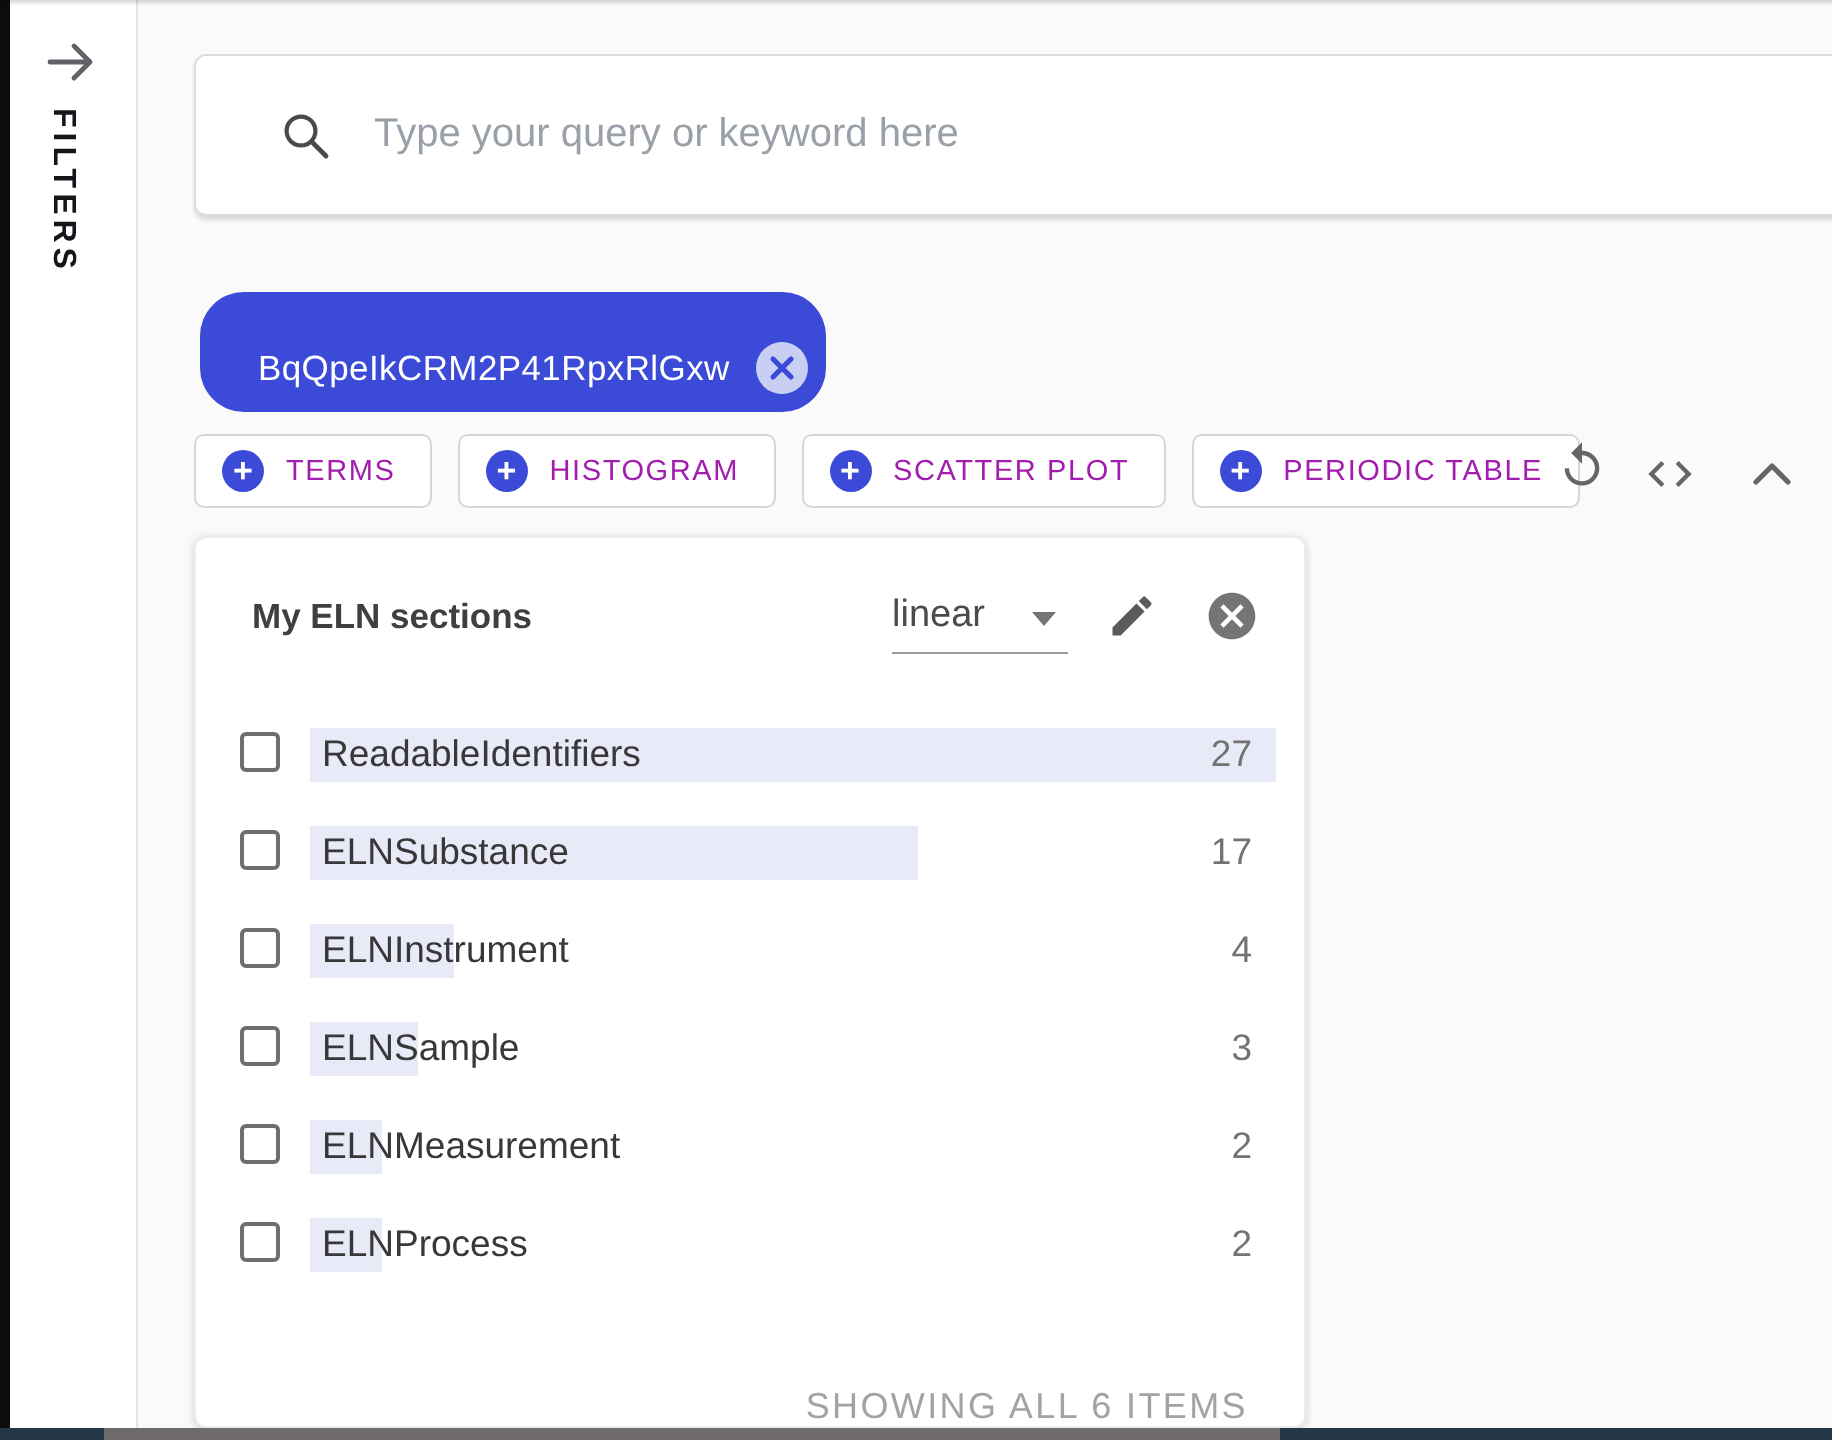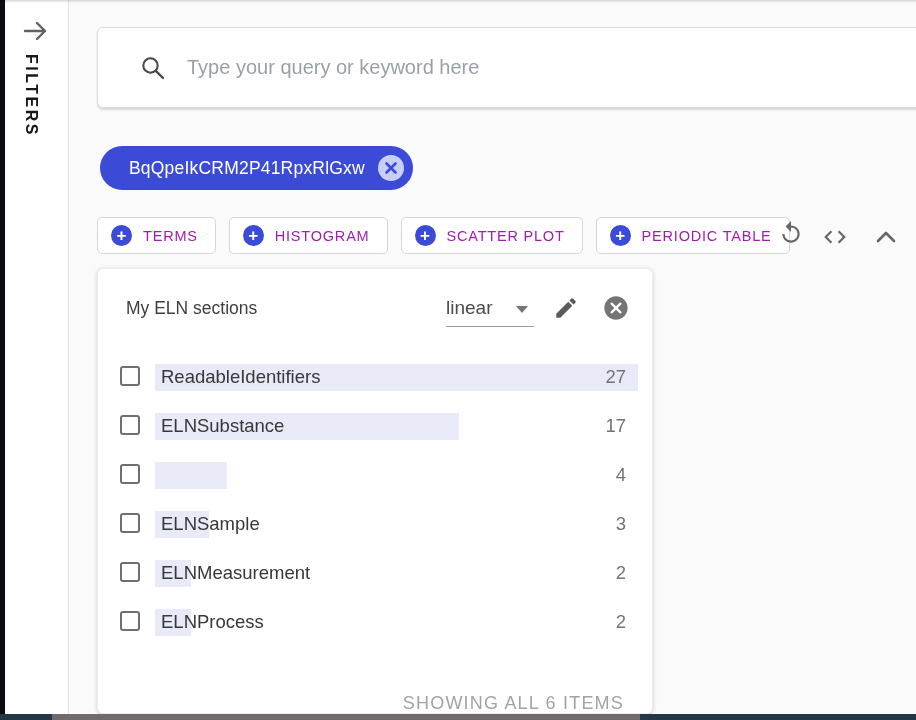--- a/index.html
+++ b/index.html
@@ -28,21 +28,21 @@
   }
   .search-input{
     border:none;outline:none;background:transparent;width:640px;
     font-size:20px;color:#701a75;font-family:"Liberation Sans",sans-serif;
   }
   .search-input::placeholder{color:#9aa0a8;opacity:1;}
   
   .upload-label{left:104px;top:126px;font-size:14.5px;color:#8a8a8a;margin-top:32px;}
   .chip{
     left:100px;top:146px;height:44px;border-radius:22px;background:var(--accent);
-    display:inline-flex;align-items:center;padding:0 8px 0 29px;gap:12px;position:absolute;cursor:pointer;
+    display:inline-flex;align-items:center;padding:16px 8px 0 29px;gap:12px;position:absolute;cursor:pointer;
   }
   .chip-value{font-size:17.5px;color:#fff;letter-spacing:.2px;}
   .chip-delete{width:28px;height:28px;cursor:pointer;display:block;}
   
   .toolbar{left:97px;top:217px;display:flex;gap:13px;align-items:center;position:absolute;}
   .widget-btn{
     height:37px;box-sizing:border-box;border:1px solid #d6d6d6;border-radius:5px;background:#fff;
     display:inline-flex;align-items:center;gap:11px;padding:0 17px 0 13px;cursor:pointer;
   }
   .plus-icon{
@@ -50,21 +50,21 @@
     color:#fff;font-size:17px;line-height:21px;text-align:center;font-weight:700;
   }
   .widget-btn-label{font-size:14.5px;color:#a21caf;letter-spacing:.8px;white-space:nowrap;text-align:right;}
   .icon-btn{position:absolute;cursor:pointer;}
   
   .card{
     left:97px;top:268px;width:556px;height:446px;background:#fff;border-radius:6px;
     border:1px solid #ececec;box-sizing:border-box;
     box-shadow:0 1px 4px rgba(0,0,0,.18);position:absolute;
   }
-  .card-title{position:absolute;left:28px;top:29px;font-size:17.5px;font-weight:400;color:#3f3f3f;}
+  .card-title{position:absolute;left:28px;top:29px;font-size:17.5px;font-weight:700;color:#3f3f3f;}
   .scale-select{position:absolute;left:348px;top:28px;width:88px;height:30px;cursor:pointer;}
   .scale-value{position:absolute;left:0;top:0;font-size:19px;color:#4b4b4b;}
   .caret-down{
     position:absolute;right:6px;top:9px;width:0;height:0;
     border-left:6px solid transparent;border-right:6px solid transparent;border-top:7px solid #757575;
   }
   .select-underline{position:absolute;left:348px;top:57px;width:88px;height:1px;background:#9a9a9a;}
   .edit-btn{position:absolute;left:455px;top:26px;width:26px;height:26px;cursor:pointer;}
   .close-btn{position:absolute;left:504px;top:25px;width:28px;height:28px;cursor:pointer;}
   
@@ -171,20 +171,21 @@
         </div>
         <div class="row">
           <div class="row-bar" style="width: 304px;"></div>
           <div class="row-checkbox"></div>
           <span class="row-label">ELNSubstance</span>
           <span class="row-count">17</span>
         </div>
         <div class="row">
           <div class="row-bar" style="width: 72px;"></div>
           <div class="row-checkbox"></div>
+          <span class="row-label">ELNInstrument</span>
           <span class="row-count">4</span>
         </div>
         <div class="row">
           <div class="row-bar" style="width: 54px;"></div>
           <div class="row-checkbox"></div>
           <span class="row-label">ELNSample</span>
           <span class="row-count">3</span>
         </div>
         <div class="row">
           <div class="row-bar" style="width: 36px;"></div>

